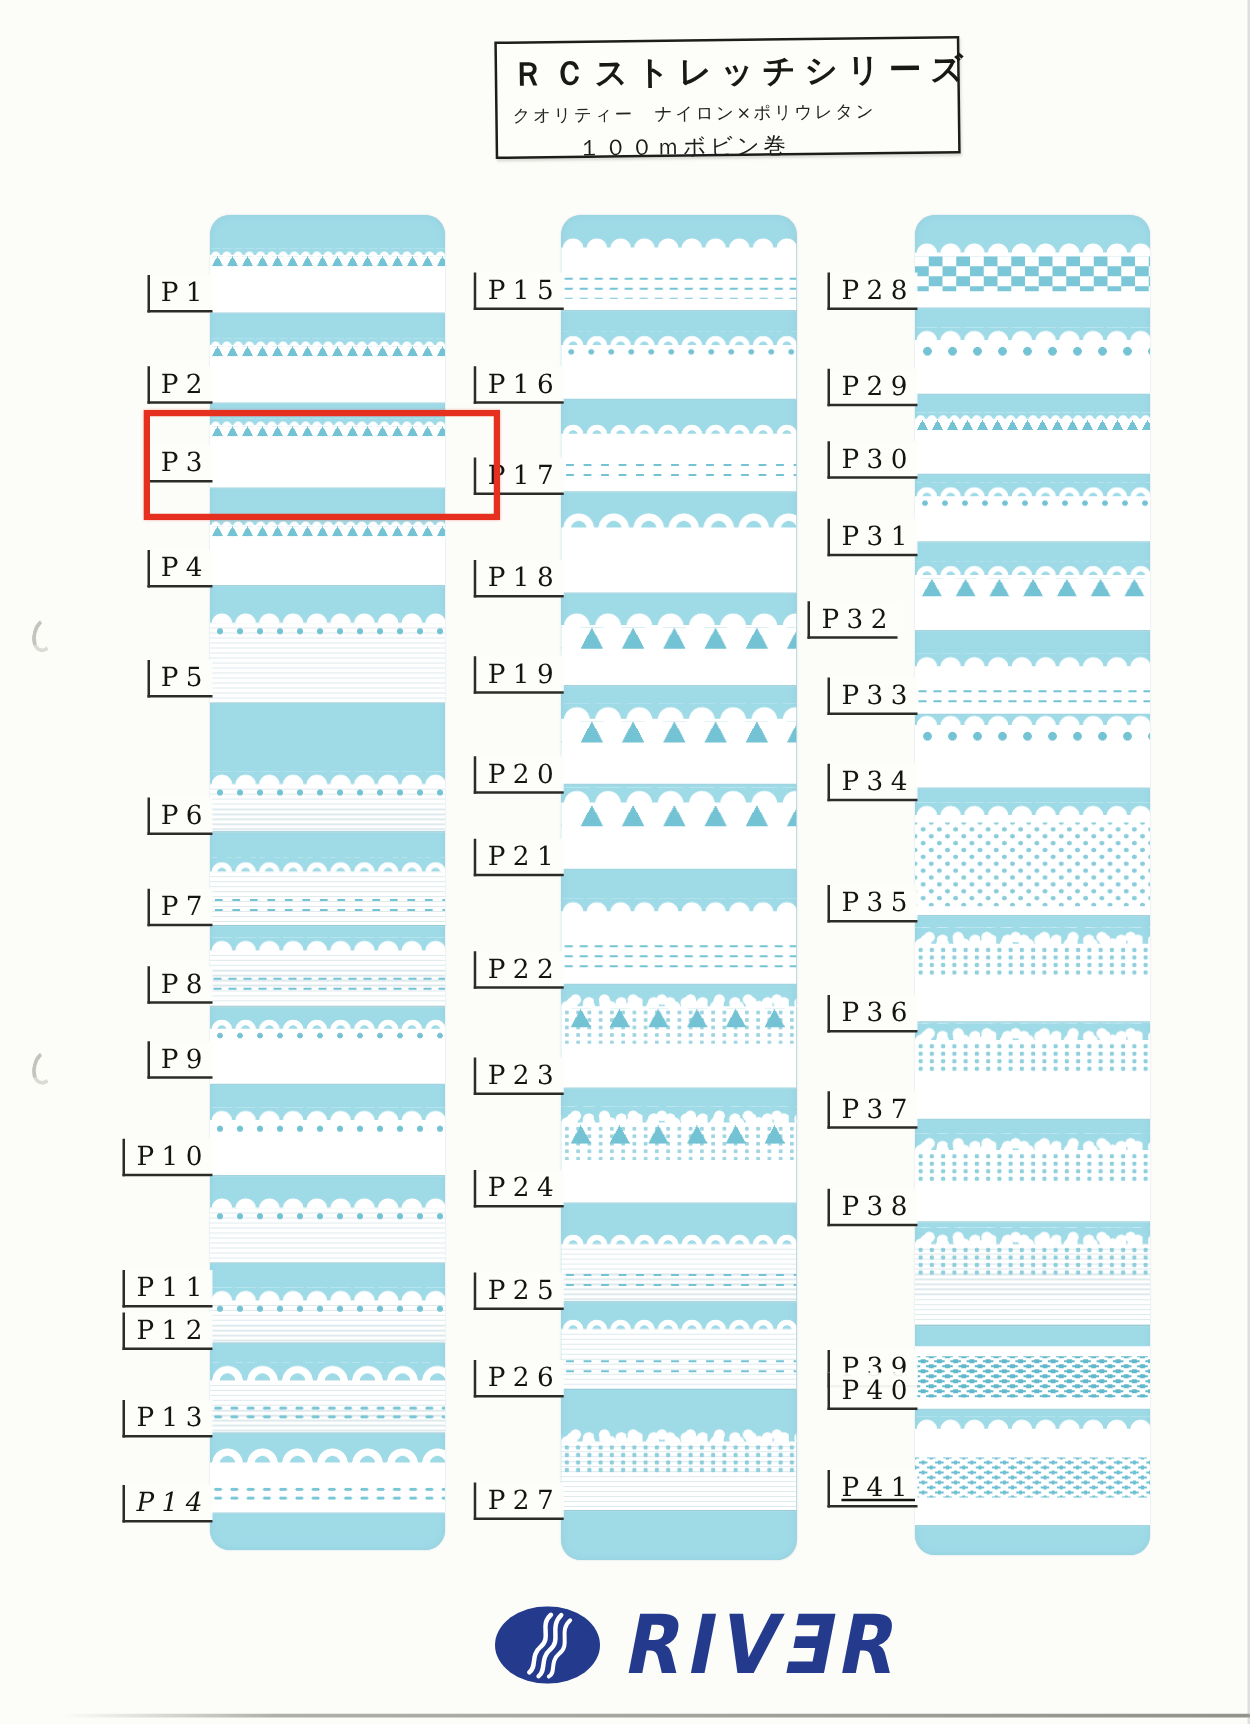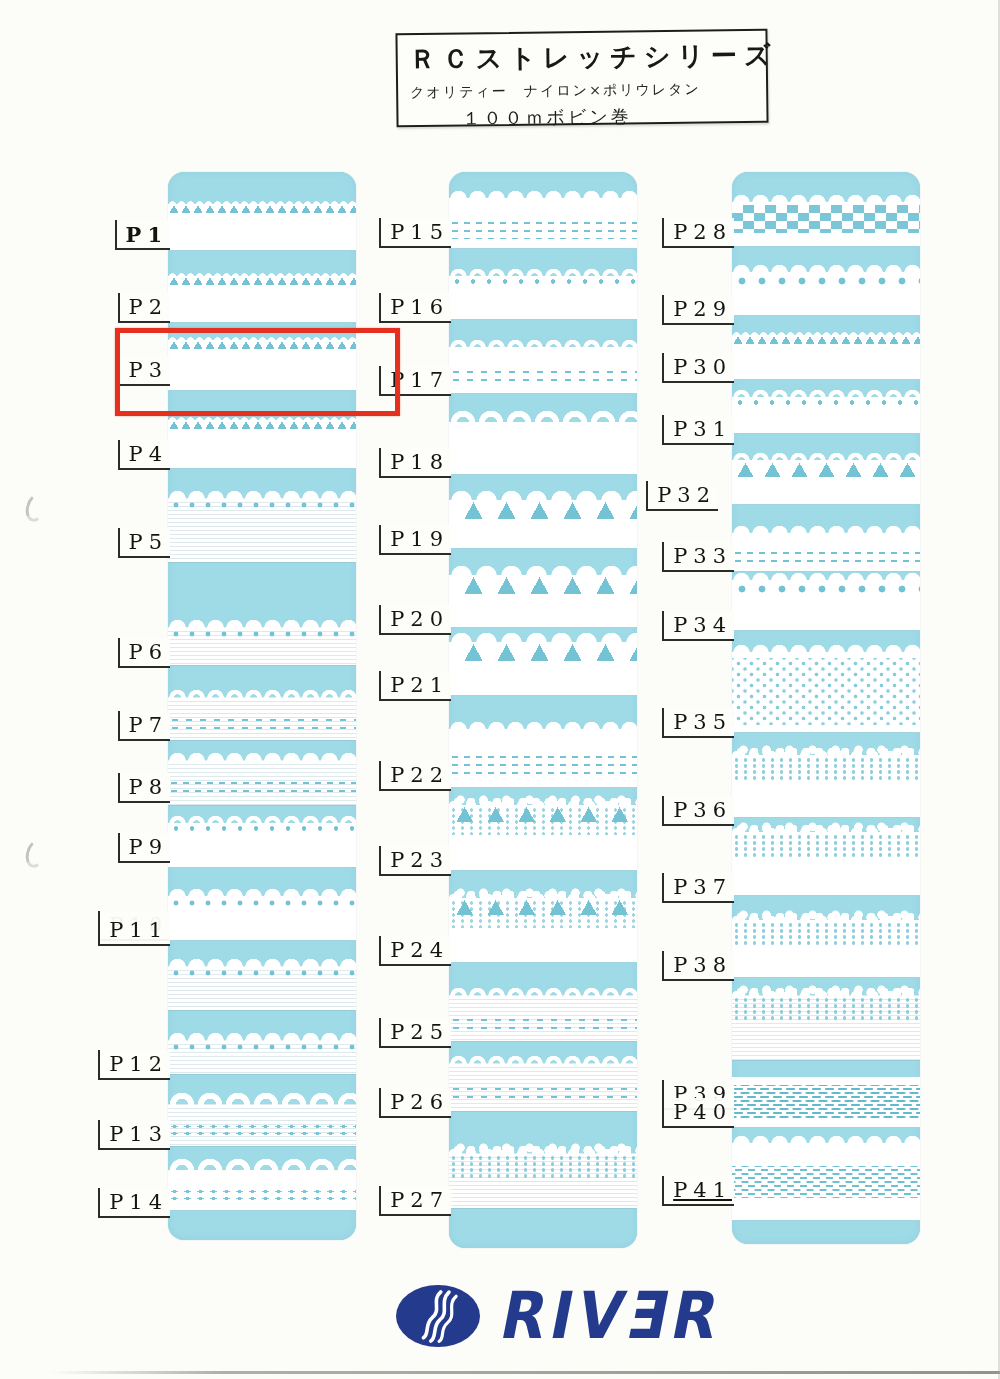--- a/index.html
+++ b/index.html
@@ -196,34 +196,34 @@
       <div class="strip diamond" style="top: 480px; height: 80px;"></div>
       <div class="strip frill" style="top: 583px; height: 62px;"></div>
       <div class="strip frill" style="top: 660px; height: 63px;"></div>
       <div class="strip frill" style="top: 748px; height: 57px;"></div>
       <div class="strip frill m-ribbed" style="top: 823px; height: 65px;"></div>
       <div class="strip mesh" style="top: 905px; height: 50px;"></div>
       <div class="strip scallop-mesh" style="top: 971px; height: 77px;"></div>
     </div>
 
   <div id="labels">
-      <div class="sample-label" style="top: 220px; right: 830px; font-weight: bold;">P1</div>
+      <div class="sample-label" style="top: 220px; right: 830px;">P1</div>
       <div class="sample-label" style="top: 293px; right: 830px;">P2</div>
       <div class="sample-label" style="top: 356px; right: 830px;">P3</div>
       <div class="sample-label" style="top: 440px; right: 830px;">P4</div>
       <div class="sample-label" style="top: 528px; right: 830px;">P5</div>
       <div class="sample-label" style="top: 638px; right: 830px;">P6</div>
       <div class="sample-label" style="top: 711px; right: 830px; margin-left: 24px;">P7</div>
       <div class="sample-label" style="top: 773px; right: 830px;">P8</div>
       <div class="sample-label" style="top: 833px; right: 830px;">P9</div>
       <div class="sample-label" style="top: 911px; right: 830px;">P10</div>
-      <div class="sample-label" style="top: 916px; right: 830px;">P11</div>
+      <div class="sample-label" style="top: 1016px; right: 830px;">P11</div>
       <div class="sample-label" style="top: 1050px; right: 830px;">P12</div>
       <div class="sample-label" style="top: 1120px; right: 830px;">P13</div>
-      <div class="sample-label" style="top: 1188px; right: 830px;">P14</div>
+      <div class="sample-label" style="top: 1188px; right: 830px; font-style: italic;">P14</div>
       <div class="sample-label" style="top: 218px; right: 549px;">P15</div>
       <div class="sample-label" style="top: 293px; right: 549px;">P16</div>
       <div class="sample-label" style="top: 366px; right: 549px;">P17</div>
       <div class="sample-label" style="top: 448px; right: 549px;">P18</div>
       <div class="sample-label" style="top: 525px; right: 549px;">P19</div>
       <div class="sample-label" style="top: 605px; right: 549px; margin-left: 27px;">P20</div>
       <div class="sample-label" style="top: 671px; right: 549px;">P21</div>
       <div class="sample-label" style="top: 761px; right: 549px;">P22</div>
       <div class="sample-label" style="top: 846px; right: 549px;">P23</div>
       <div class="sample-label" style="top: 936px; right: 549px;">P24</div>

